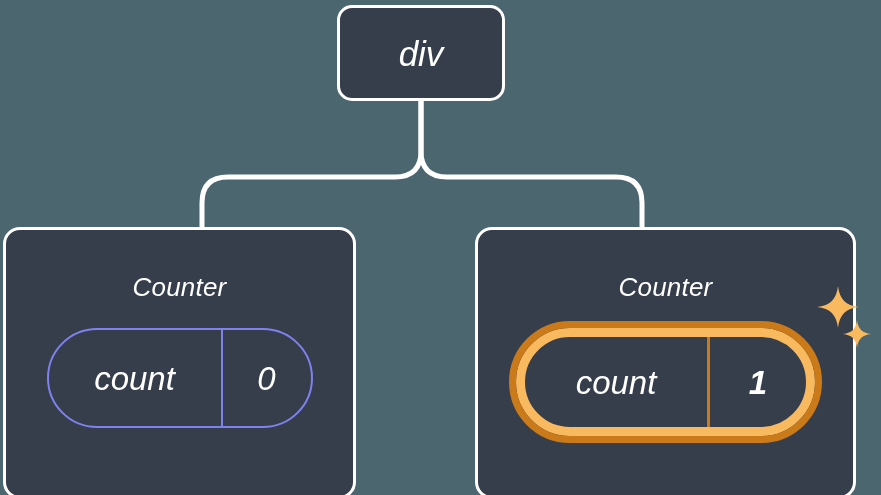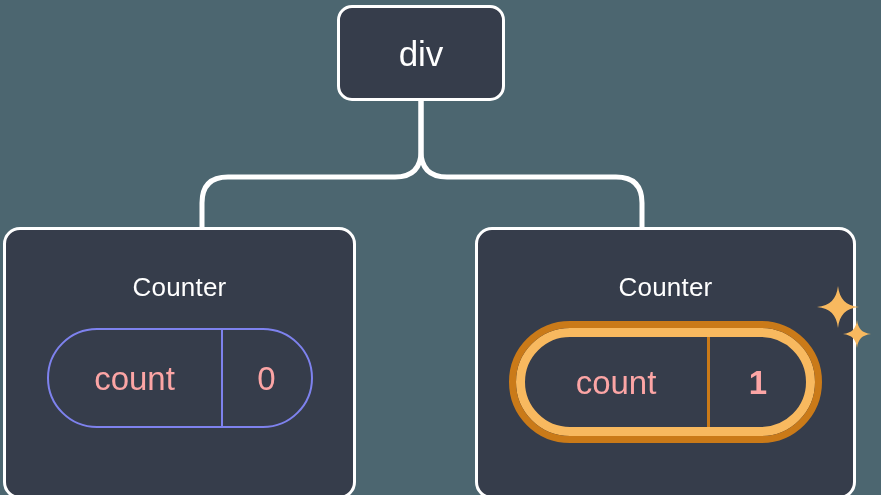--- a/index.html
+++ b/index.html
@@ -34,20 +34,21 @@
   
   .node {
     position: absolute;
     box-sizing: border-box;
     background: #363d4b;
     border: 3px solid #ffffff;
     border-radius: 17px;
     display: flex;
     flex-direction: column;
     align-items: center;
+    font-style: italic;
   }
   .node-root {
     left: 337px;
     top: 5px;
     width: 168px;
     height: 96px;
     justify-content: center;
     border-radius: 15px;
   }
   .node-child {
@@ -87,21 +88,21 @@
     align-items: stretch;
     border: 2px solid #7e82ee;
     border-radius: 999px;
     height: 100px;
     background: transparent;
   }
   .pill-key, .pill-val {
     display: flex;
     align-items: center;
     justify-content: center;
-    color: #fca5a5;
+    color: #ffffff;
     font-size: 33px;
     line-height: 1;
     white-space: nowrap;
   }
   .pill-key { width: 172px; }
   .pill-val {
     width: 88px;
     border-left: 2px solid #7e82ee;
   }
 

